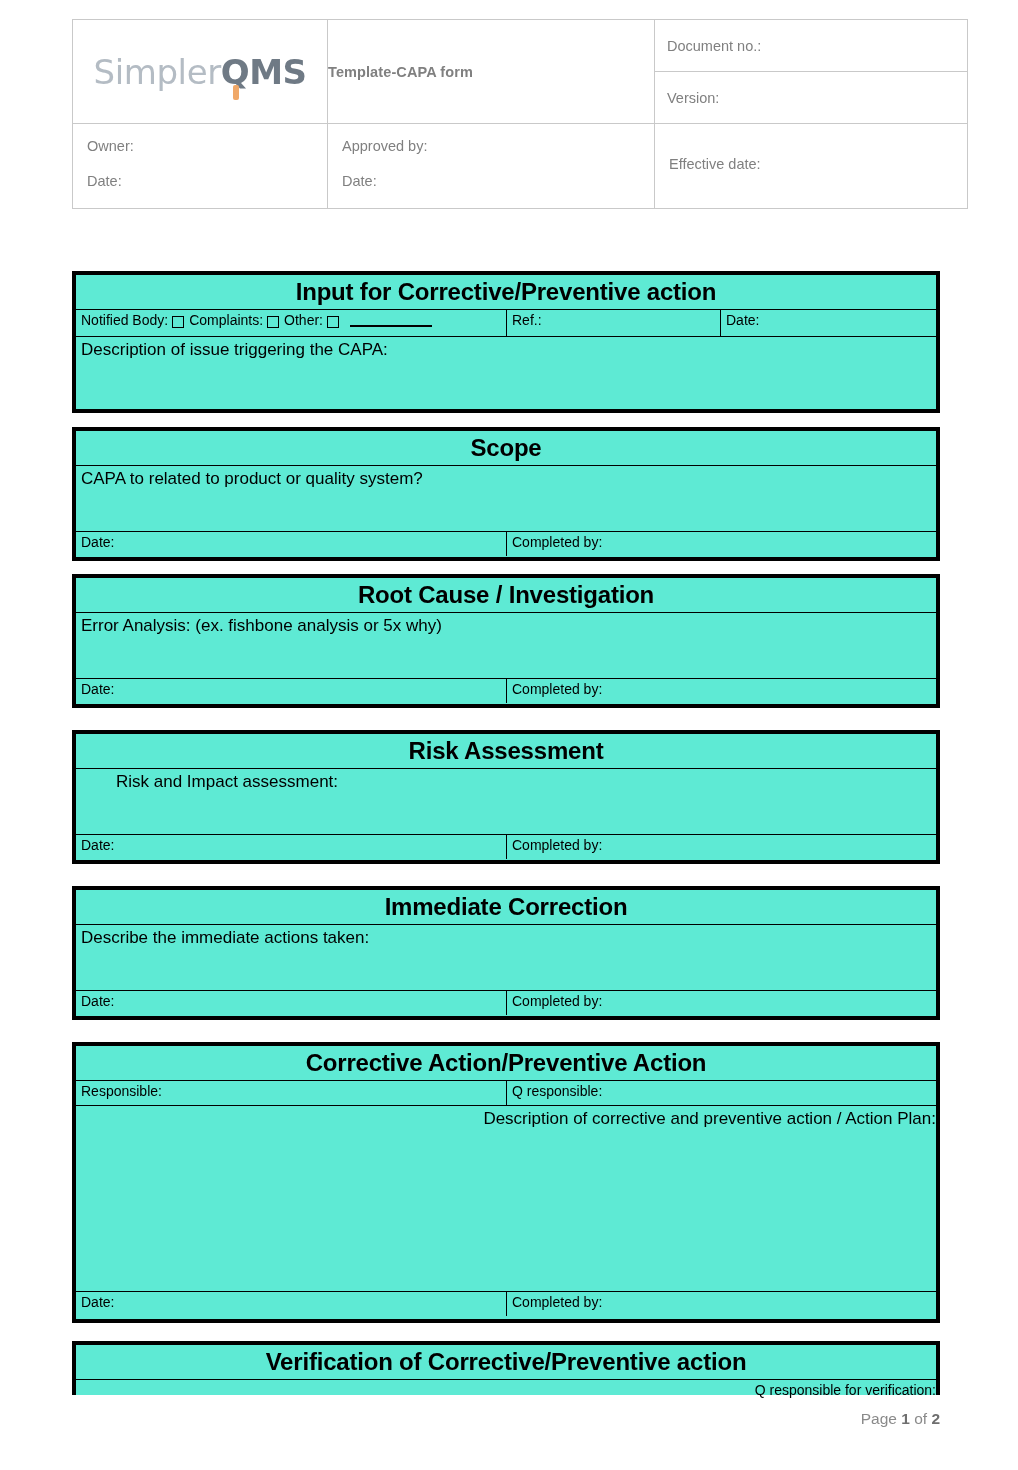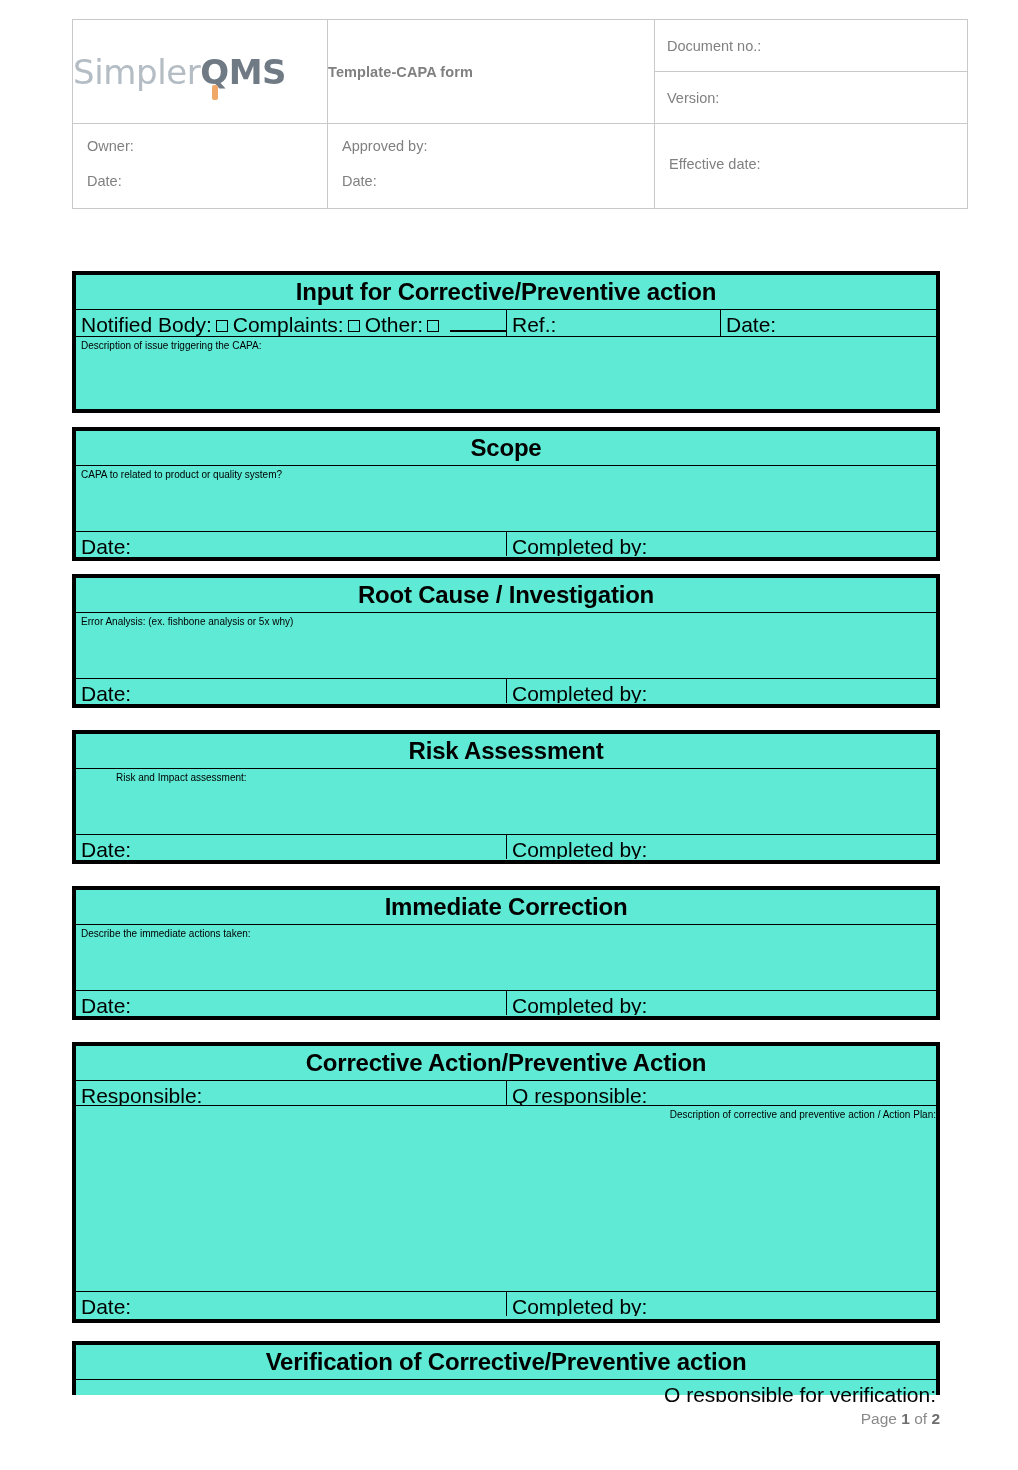--- a/index.html
+++ b/index.html
@@ -30,21 +30,21 @@
     border: 1px solid #c9c9c9;
     padding: 0;
     vertical-align: middle;
     color: #808080;
     font-size: 14.5px;
     font-family: "Liberation Sans", sans-serif;
   }
   .dh-logo-cell {
     width: 254px;
     height: 102px;
-    text-align: left;
+    text-align: center;
     padding: 0 !important;
   }
   .dh-title-cell {
     width: 326px;
     font-weight: bold;
     font-size: 16.5px;
     color: #7f7f7f;
     letter-spacing: .1px;
   }
   .dh-rt-cell {
@@ -111,34 +111,34 @@
     font-size: 24px;
     line-height: 1.22;
     padding: 2px 0 3px 0;
     border-bottom: 1.5px solid #000;
     font-family: "Liberation Sans", sans-serif;
     letter-spacing: -0.2px;
   }
   .sec-row {
     display: flex;
     border-bottom: 1.5px solid #000;
-    font-size: 21px;
+    font-size: 14px;
     line-height: 1.35;
   }
   .sec-row:last-child { border-bottom: none; }
   .cell {
     padding: 1px 0 2px 5px;
     box-sizing: border-box;
     overflow: hidden;
     white-space: nowrap;
   }
   .cell-div { border-left: 1.5px solid #000; }
   .body-area {
     padding: 2px 0 0 5px;
-    font-size: 10px;
+    font-size: 17px;
     line-height: 1.3;
     box-sizing: border-box;
   }
 
   
   .chk-line {
     display: flex;
     align-items: center;
     white-space: nowrap;
   }

